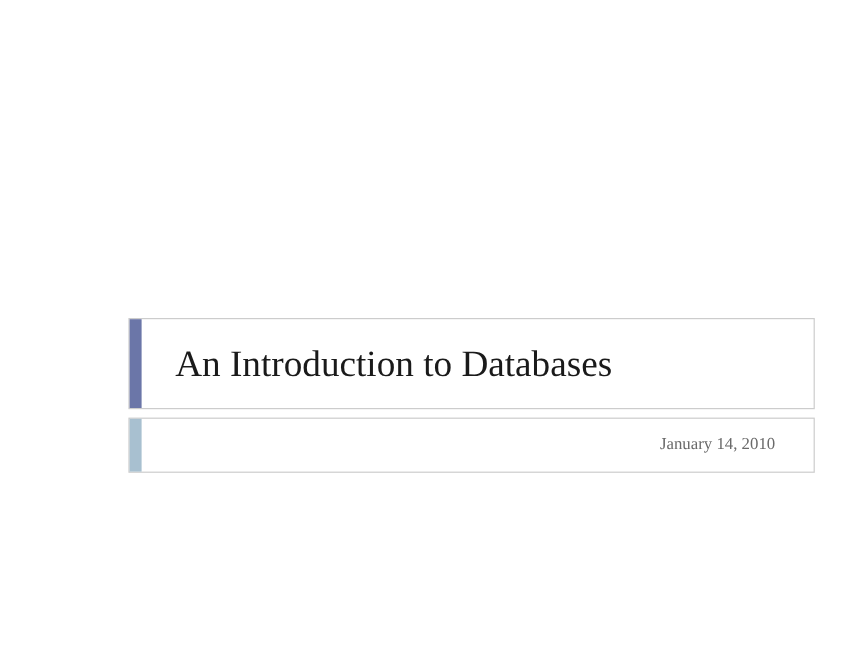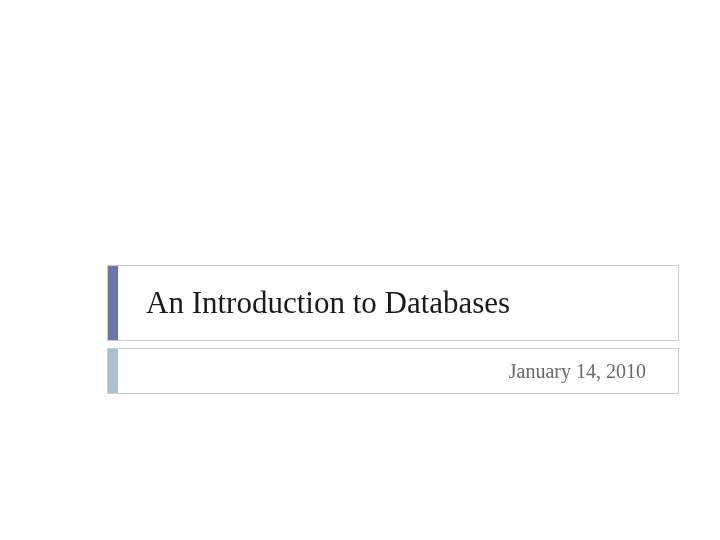--- a/index.html
+++ b/index.html
@@ -52,21 +52,21 @@
       display: flex;
       align-items: center;
     }
     .subtitle-accent {
       width: 10px;
       height: 100%;
       background: #a8c0d0;
       flex-shrink: 0;
     }
     .subtitle-text {
-      font-size: 20px;
+      font-size: 14px;
       color: #6a6a6a;
       margin-left: auto;
       padding-right: 32px;
       font-weight: normal;
     }
   </style>
 </head>
 <body>
 
 <div class="slide-container">

